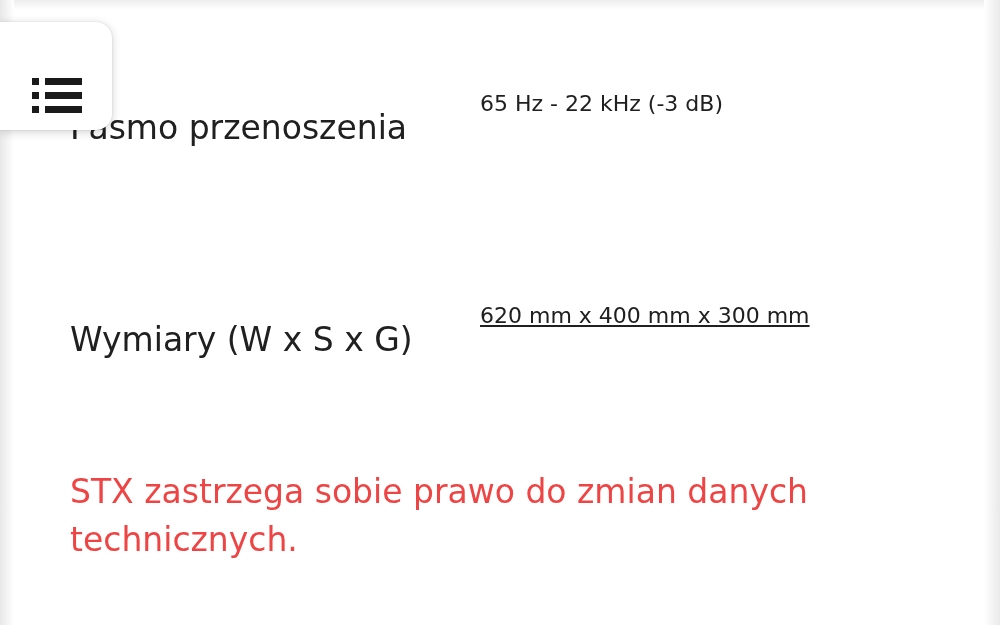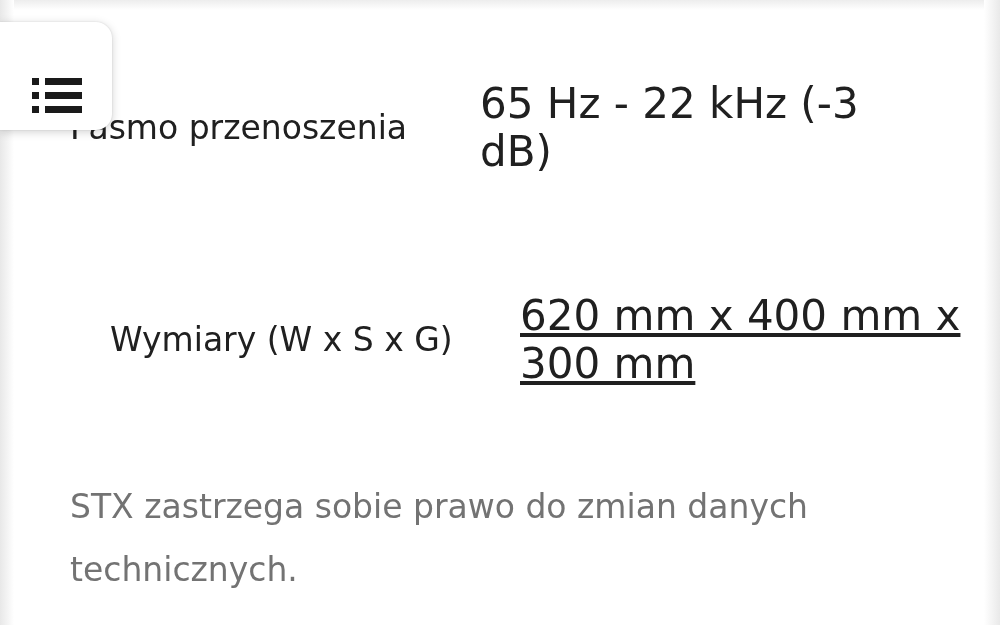--- a/index.html
+++ b/index.html
@@ -98,43 +98,42 @@
     width: 480px;
     padding-left: 70px;
     padding-right: 20px;
     font-size: 33px;
     line-height: 48px;
     color: #202020;
     font-weight: 400;
   }
   .spec-row .value {
     width: 460px;
-    font-size: 42px;
+    font-size: 22px;
     line-height: 48px;
     color: #202020;
     font-weight: 400;
   }
 
   .row-1 { height: 212px; }
   .row-1 .label { padding-top: 34px; }
   .row-1 .value { padding-top: 10px; }
 
-  .row-2 { height: 170px; padding-left: 40px; }
+  .row-2 { height: 170px; }
   .row-2 .label { padding-top: 34px; }
   .row-2 .value { padding-top: 10px; text-decoration: underline; }
 
   .footnote {
     position: absolute;
     left: 70px;
     top: 468px;
     width: 860px;
     font-size: 33px;
-    line-height: 63px;
-    color: #737373;
-    margin-top: 7px;
+    line-height: 48px;
+    color: #ef4444;
   }
 </style>
 </head>
 <body>
 
 <div id="page">
 
   <div class="edge-top"></div>
   <div class="edge-left"></div>
   <div class="edge-right"></div>

